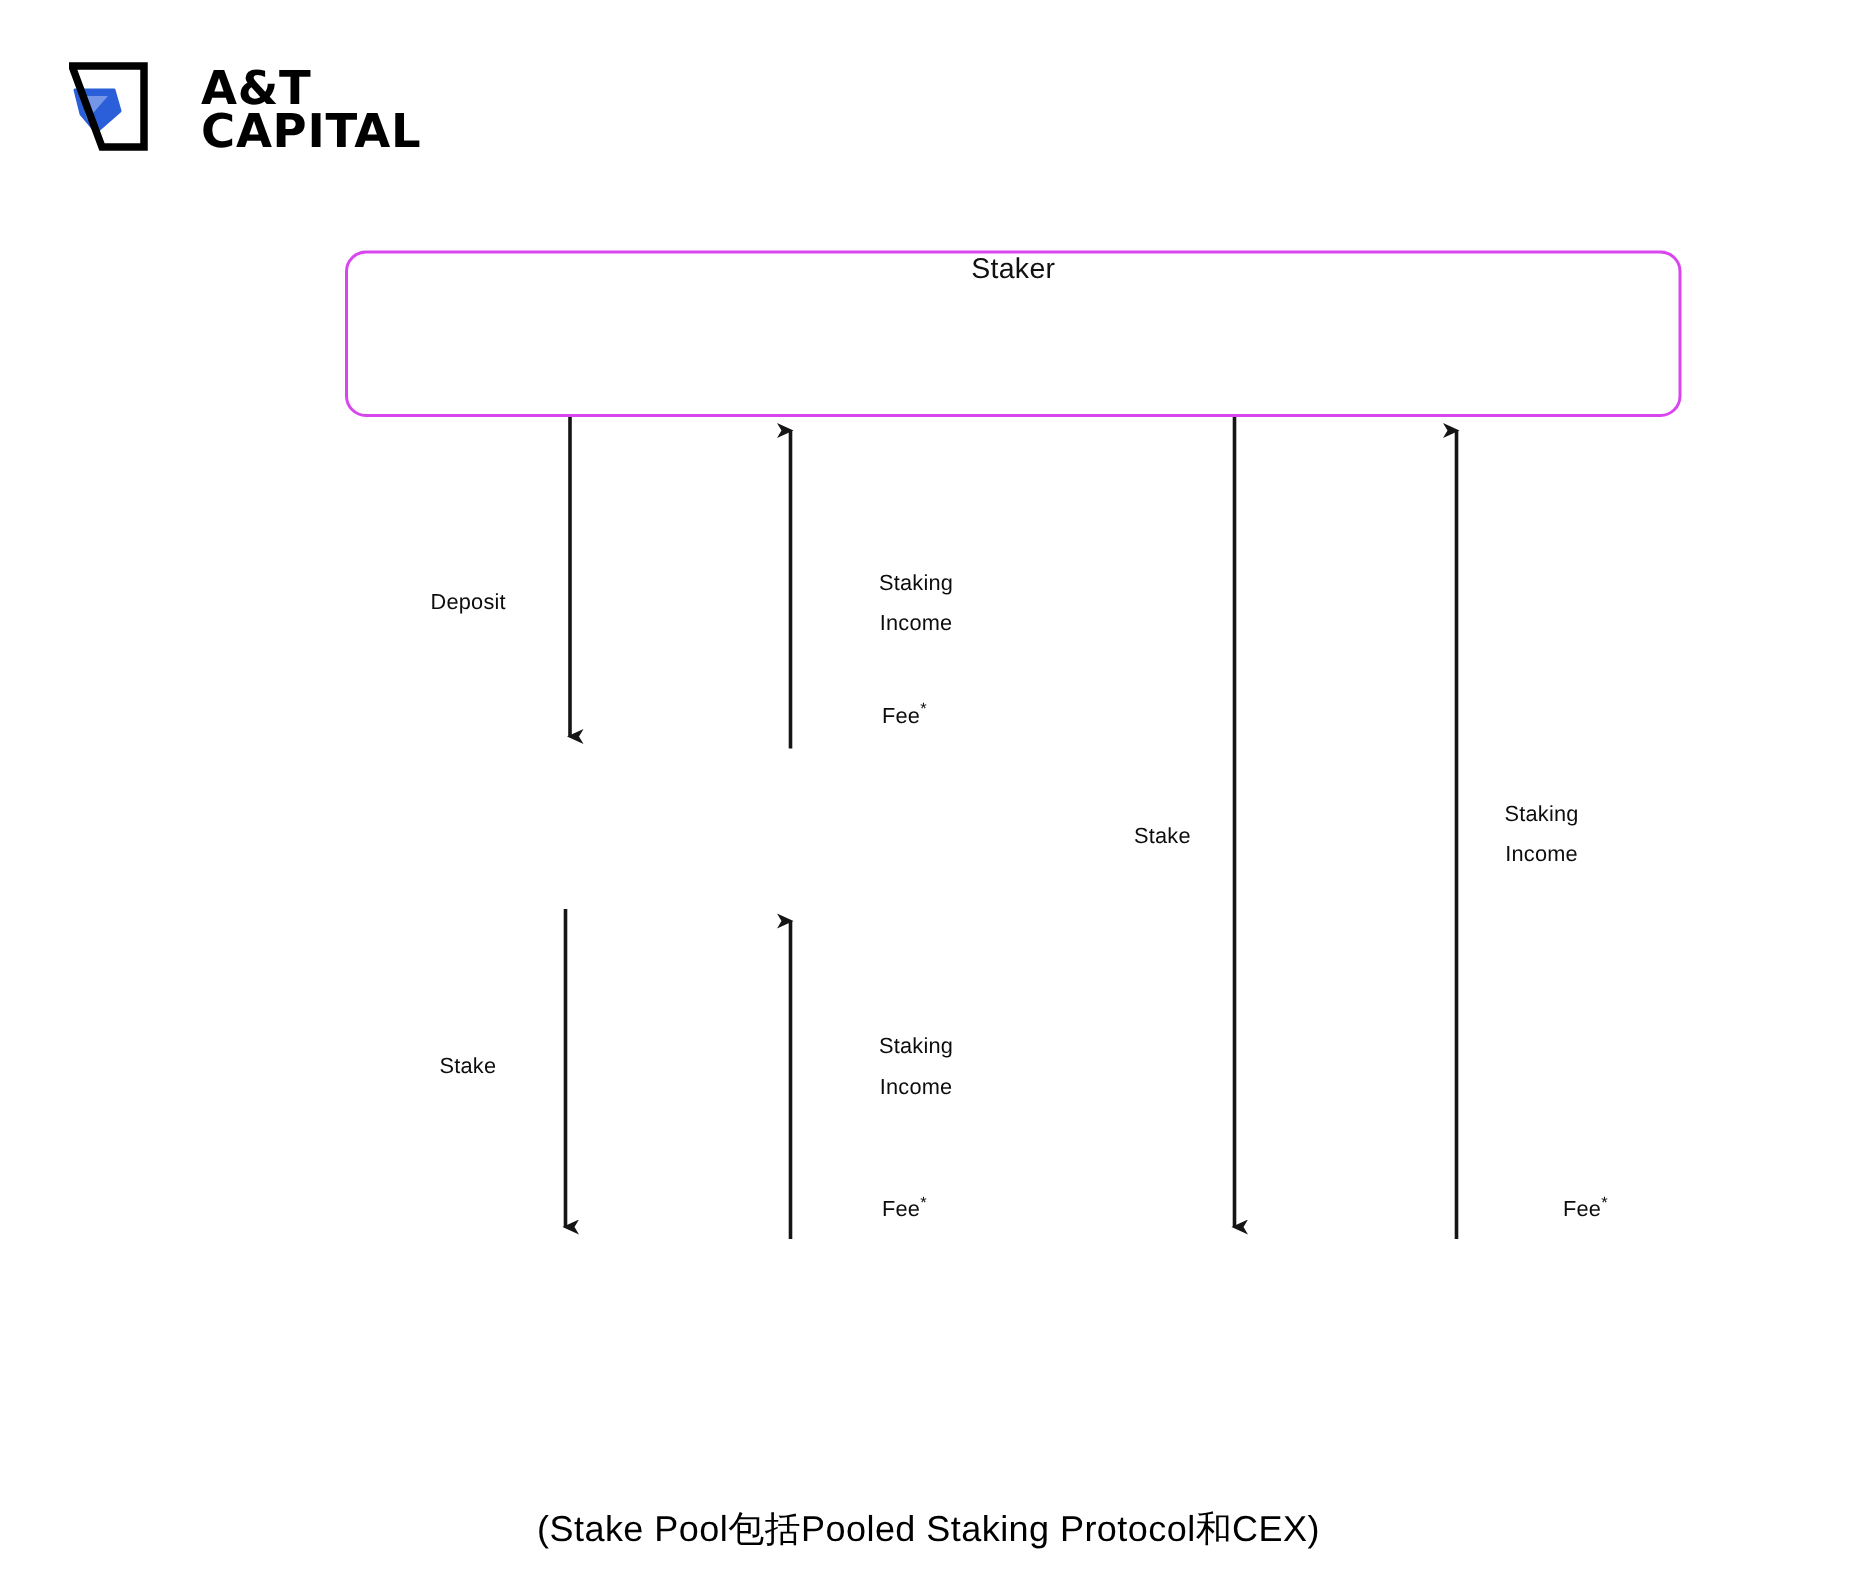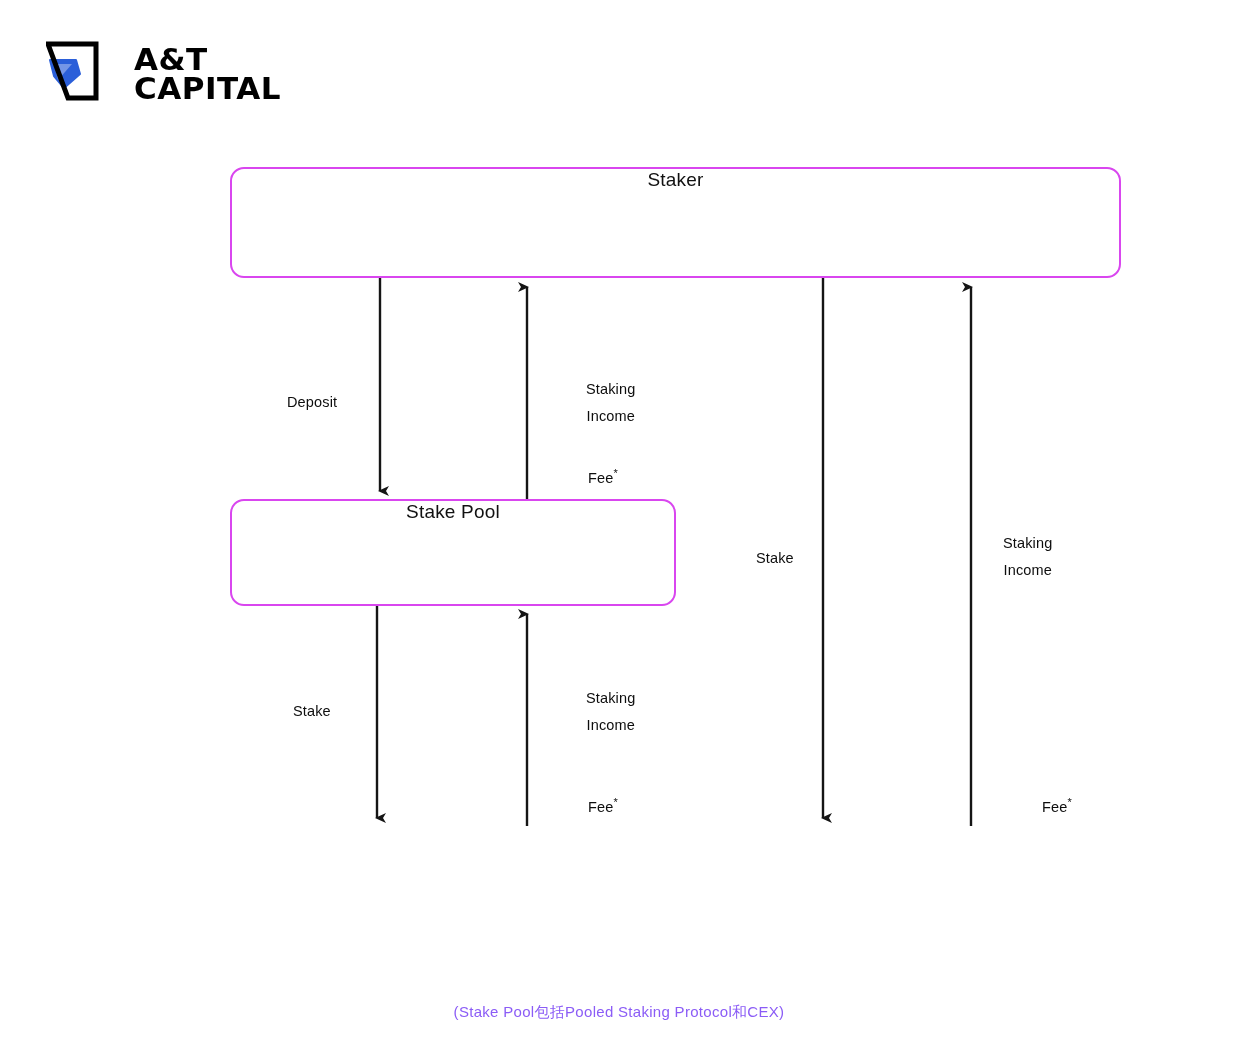--- a/index.html
+++ b/index.html
@@ -101,22 +101,22 @@
   #lbl-si-3           { left: 1003px; top: 530px; }
   #lbl-fee-3          { left: 1042px; top: 792px; }
 
   
   #caption {
     position: absolute;
     left: 0;
     top: 1003px;
     width: 1238px;
     text-align: center;
-    font-size: 15px;
-    color: #8b5cf6;
+    font-size: 24px;
+    color: #000000;
     font-family: "Liberation Sans", "DejaVu Sans", sans-serif;
     letter-spacing: 0.3px;
   }
 </style>
 </head>
 <body>
 
 <div id="logo">
   <div id="logo-mark">
     <svg width="62" height="66" viewBox="0 0 62 66" xmlns="http://www.w3.org/2000/svg">
@@ -155,23 +155,20 @@
 
     <line x1="823" y1="278" x2="823" y2="818" stroke="#151515" stroke-width="2.4" marker-end="url(#ah)"></line>
 
     <line x1="971" y1="826" x2="971" y2="287" stroke="#151515" stroke-width="2.4" marker-end="url(#ah-up)"></line>
   </svg>
 
   <div class="node-box" id="box-staker">
     <span class="node-label">Staker</span>
   </div>
 
-  <div class="node-box" id="box-pool">
-    <span class="node-label">Stake Pool</span>
-  </div>
 
 
   <div class="edge-label left-of" id="lbl-deposit">Deposit</div>
 
   <div class="edge-label right-of" id="lbl-si-1">Staking
 Income</div>
 
   <div class="edge-label right-of" id="lbl-fee-1"><span>Fee</span><sup>*</sup></div>
 
   <div class="edge-label left-of" id="lbl-stake-left">Stake</div>

